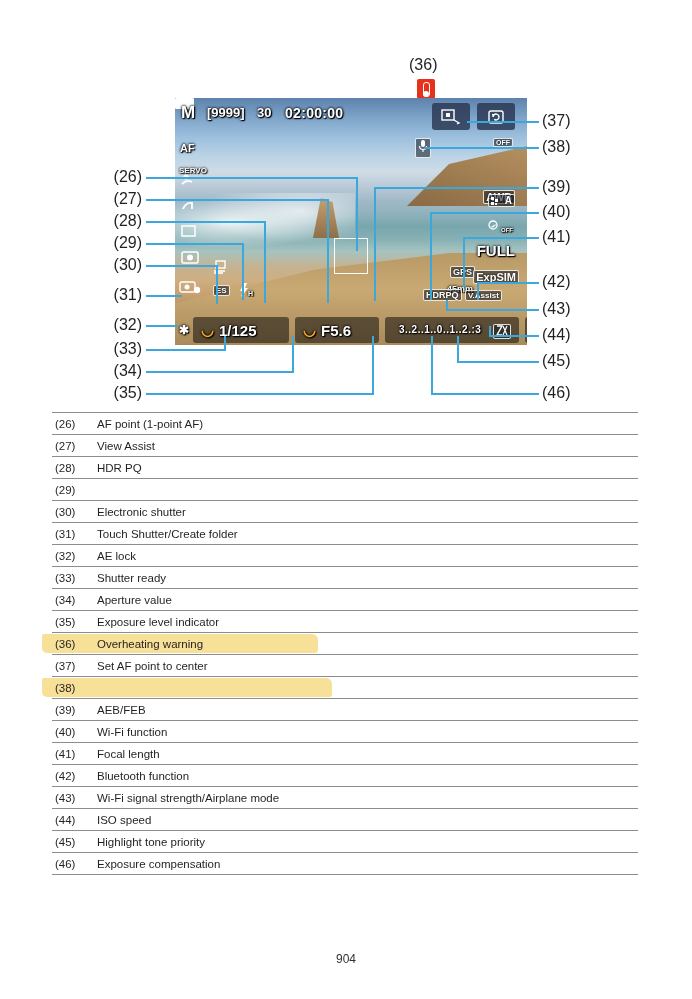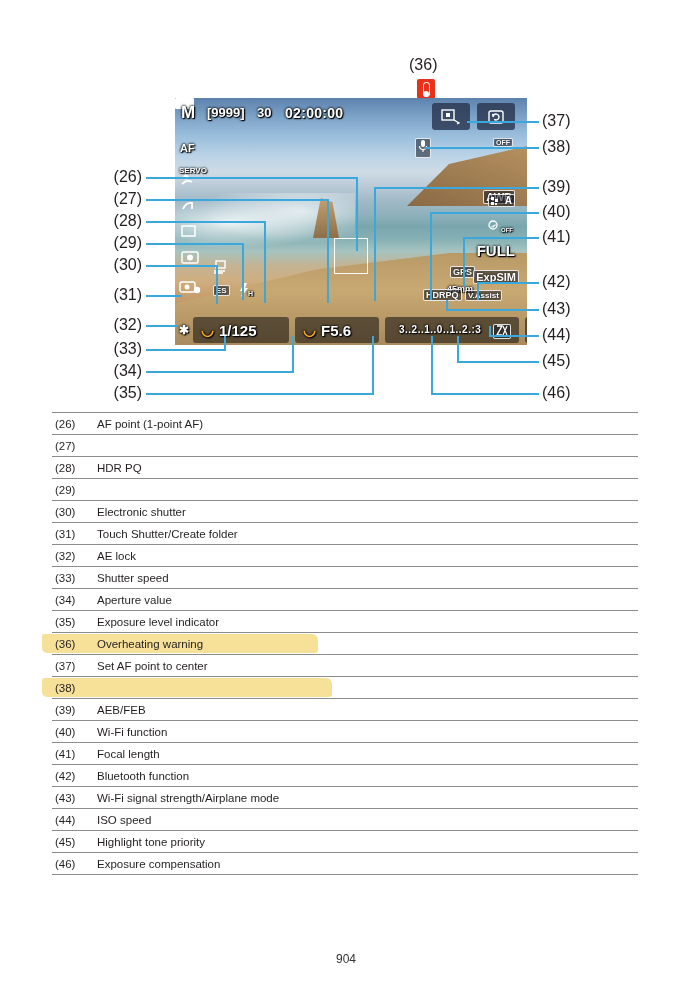--- a/index.html
+++ b/index.html
@@ -382,20 +382,21 @@
 
 </div>
 
 <div id="legend">
     <div class="row">
       <span class="num">(26)</span>
       <span class="desc">AF point (1-point AF)</span>
     </div>
     <div class="row">
       <span class="num">(27)</span>
+      <span class="desc">View Assist</span>
     </div>
     <div class="row">
       <span class="num">(28)</span>
       <span class="desc">HDR PQ</span>
     </div>
     <div class="row">
       <span class="num">(29)</span>
     </div>
     <div class="row">
       <span class="num">(30)</span>
@@ -404,21 +405,21 @@
     <div class="row">
       <span class="num">(31)</span>
       <span class="desc">Touch Shutter/Create folder</span>
     </div>
     <div class="row">
       <span class="num">(32)</span>
       <span class="desc">AE lock</span>
     </div>
     <div class="row">
       <span class="num">(33)</span>
-      <span class="desc">Shutter speed</span>
+      <span class="desc">Shutter ready</span>
     </div>
     <div class="row">
       <span class="num">(34)</span>
       <span class="desc">Aperture value</span>
     </div>
     <div class="row">
       <span class="num">(35)</span>
       <span class="desc">Exposure level indicator</span>
     </div>
     <div class="row hl">

